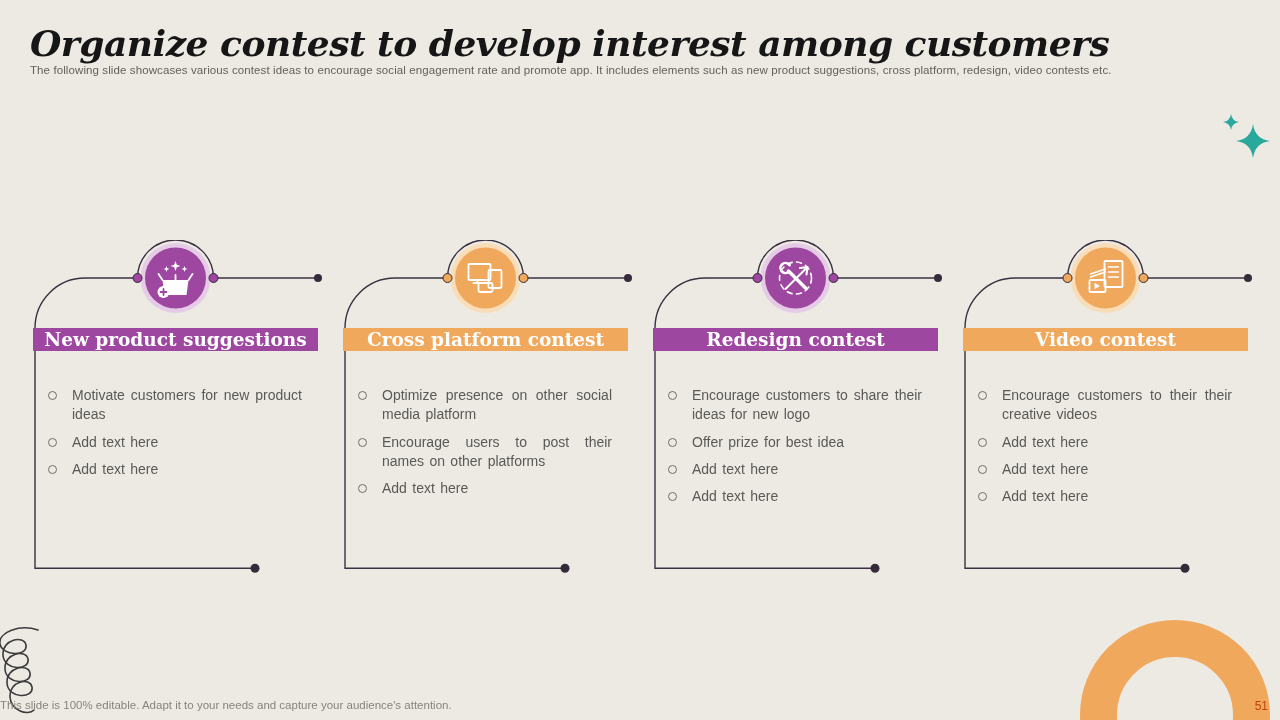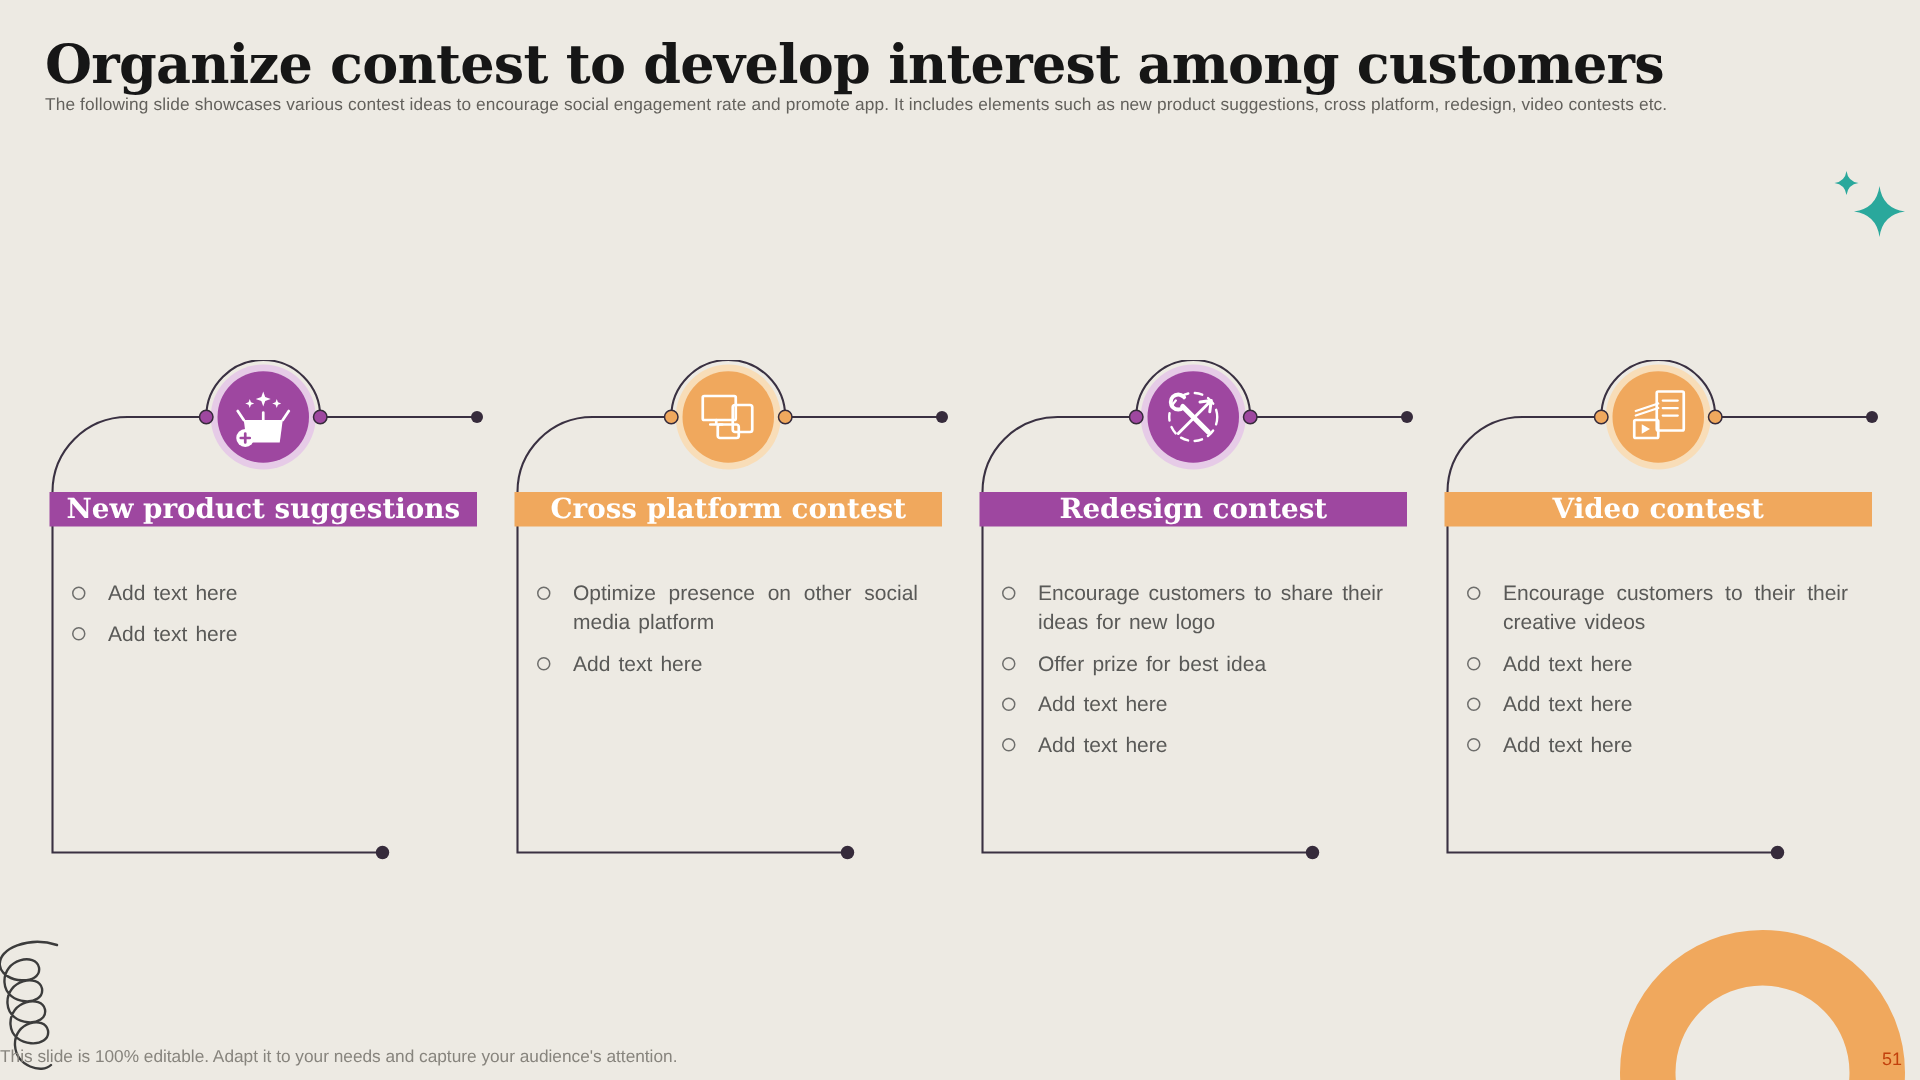--- a/index.html
+++ b/index.html
@@ -4,21 +4,21 @@
 <style>
   html,body{margin:0;padding:0;}
   body{
     width:1280px;height:720px;overflow:hidden;position:relative;
     background:var(--background,#edeae3);
     font-family:"Liberation Sans",sans-serif;
   }
   .title{
     position:absolute;left:30px;top:22px;margin:0;
     font-family:"DejaVu Serif",serif;font-weight:700;
-    font-size:36px;color:#161616;letter-spacing:-0.5px;white-space:nowrap;
+    font-size:36px;color:#161616;letter-spacing:-0.5px;white-space:nowrap;font-style:italic;
   }
   .subtitle{
     position:absolute;left:30px;top:64px;margin:0;
     font-size:11.5px;color:#63615c;letter-spacing:0.1px;white-space:nowrap;
   }
   
   .card{position:absolute;top:240px;width:295px;height:340px;}
   .card .connector{position:absolute;left:0;top:0;}
   .card .header{
     position:absolute;left:0;top:88px;width:285px;height:23px;
@@ -94,20 +94,21 @@
       <circle class="fillw" cx="-12" cy="12" r="6"></circle>
       <path d="M-12 9 V15 M-15 12 H-9" stroke="#9e47a0" stroke-width="1.8"></path>
     </g>
     <circle class="jdot" cx="104.5" cy="38" r="4.5"></circle>
     <circle class="jdot" cx="180.5" cy="38" r="4.5"></circle>
     <circle class="edot" cx="285" cy="38" r="4"></circle>
     <circle class="edot" cx="222" cy="328.3" r="4.5"></circle>
   </svg>
   <div class="header">New product suggestions</div>
   <ul class="bullets">
+      <li>Motivate customers for new product ideas</li>
       <li>Add text here</li>
       <li>Add text here</li>
     </ul>
 </div>
 
 <div class="card orange" style="left:343px">
   <svg class="connector" width="295" height="340" viewBox="0 0 295 340">
     <path class="outline" d="M104.5 38 H52 A50 50 0 0 0 2 88 V328.3 H222"></path>
     <path class="outline" d="M180.5 38 H285"></path>
     <path class="outline" d="M104.5 38 A38 38 0 0 1 180.5 38"></path>
@@ -120,20 +121,21 @@
       <rect x="-7" y="5" width="14" height="9" rx="1.5"></rect>
     </g>
     <circle class="jdot" cx="104.5" cy="38" r="4.5"></circle>
     <circle class="jdot" cx="180.5" cy="38" r="4.5"></circle>
     <circle class="edot" cx="285" cy="38" r="4"></circle>
     <circle class="edot" cx="222" cy="328.3" r="4.5"></circle>
   </svg>
   <div class="header">Cross platform contest</div>
   <ul class="bullets">
       <li>Optimize presence on other social media platform</li>
+      <li>Encourage users to post their names on other platforms</li>
       <li>Add text here</li>
     </ul>
 </div>
 
 <div class="card purple" style="left:653px">
   <svg class="connector" width="295" height="340" viewBox="0 0 295 340">
     <path class="outline" d="M104.5 38 H52 A50 50 0 0 0 2 88 V328.3 H222"></path>
     <path class="outline" d="M180.5 38 H285"></path>
     <path class="outline" d="M104.5 38 A38 38 0 0 1 180.5 38"></path>
     <circle class="halo" cx="142.5" cy="38" r="35"></circle>

